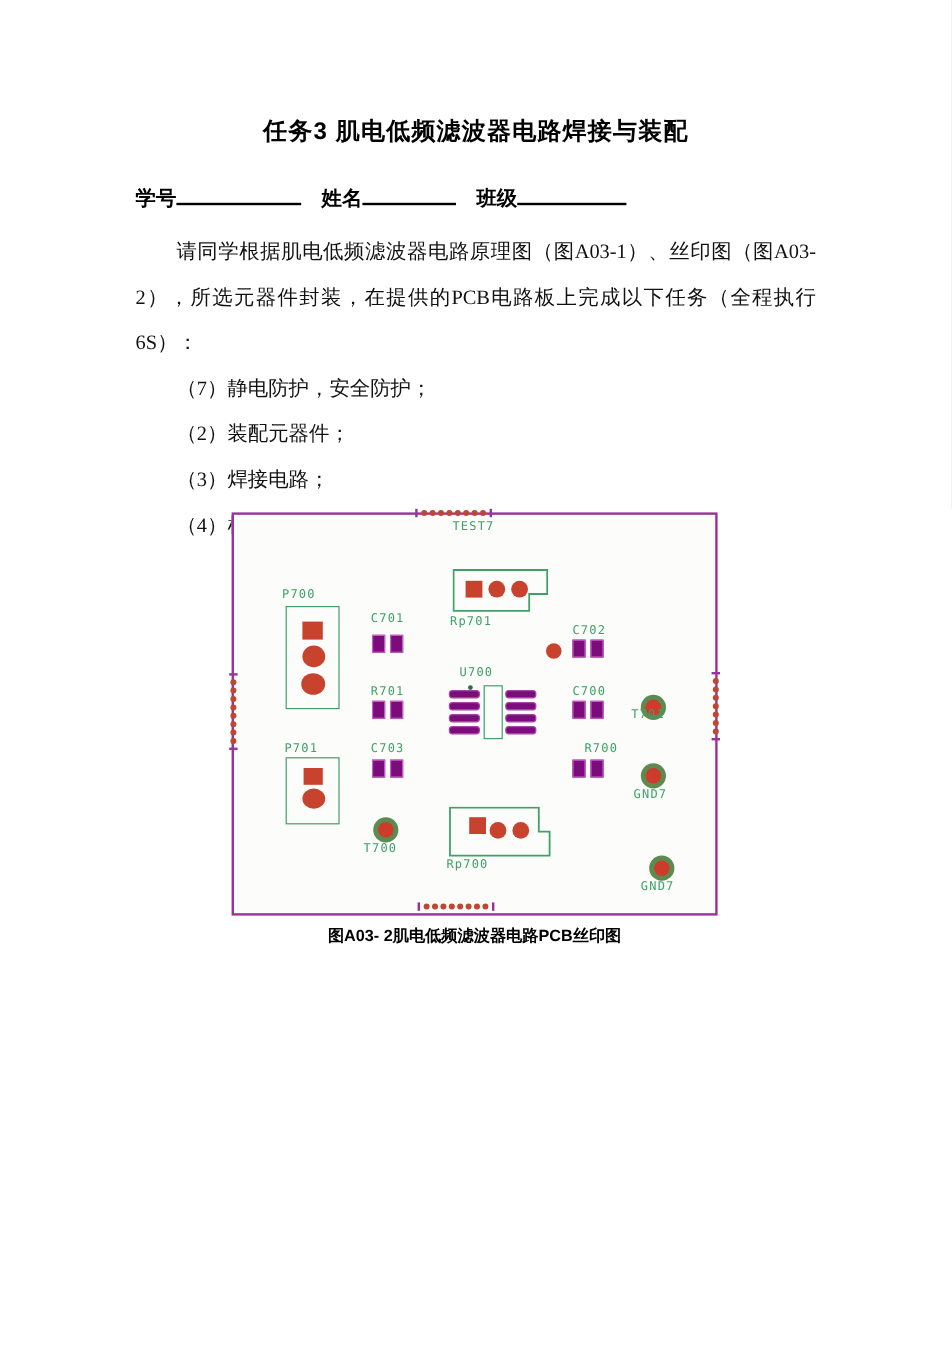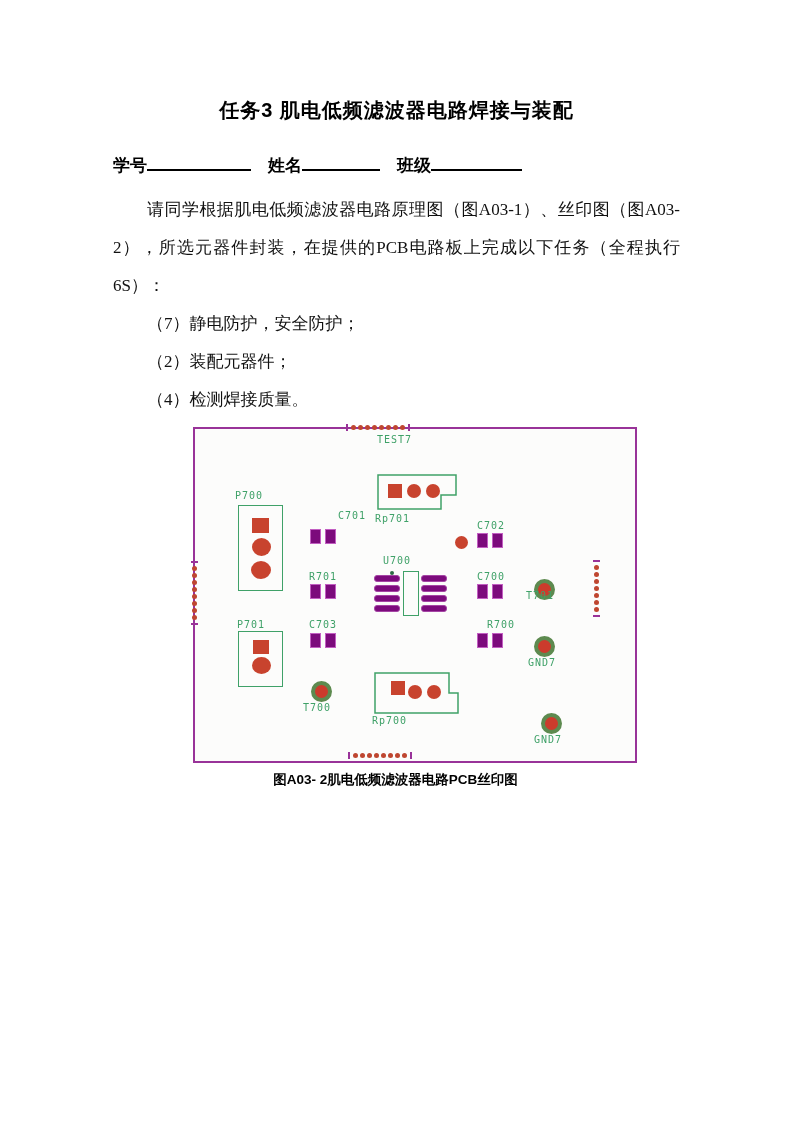--- a/index.html
+++ b/index.html
@@ -29,21 +29,21 @@
   .blank.b3 { width:91px; margin-right:0; }
   .intro {
     margin-top:13px; font-size:17px; line-height:38px;
     text-align:justify; text-indent:2em; color:#111;
   }
   .task-list { list-style:none; font-size:17px; line-height:38px; padding-left:34px; color:#111; }
 
   
   .figure { position:absolute; left:193px; top:427px; width:405px; }
   .pcb {
-    position:relative; width:444px; height:336px;
+    position:relative; width:405px; height:336px;
     background:#fcfcfb; border:2px solid #993399;
   }
   .pcb-label {
     position:absolute; font-family:"DejaVu Sans Mono", monospace;
     font-size:10px; line-height:11px; letter-spacing:1px; color:#3fa168;
     white-space:nowrap;
   }
   .outline { position:absolute; border:1.5px solid #3fa168; background:transparent; }
   .sqpad { position:absolute; background:#c8432e; }
   .rpad  { position:absolute; background:#c8432e; border-radius:50%; }
@@ -81,20 +81,21 @@
 
     <div class="student-line">
       <span>学号</span><span class="blank b1"></span><span>姓名</span><span class="blank b2"></span><span>班级</span><span class="blank b3"></span>
     </div>
 
     <p class="intro">请同学根据肌电低频滤波器电路原理图（图A03-1）、丝印图（图A03-2），所选元器件封装，在提供的PCB电路板上完成以下任务（全程执行6S）：</p>
 
     <ul class="task-list">
       <li>（7）静电防护，安全防护；</li>
       <li>（2）装配元器件；</li>
+      <li>（3）焊接电路；</li>
       <li>（4）检测焊接质量。</li>
     </ul>
   </div>
 
   <div class="figure">
     <div class="pcb">
 
       <div class="dots dots-h" style="left:150px; top:-5px;">
           <i></i>
           <i></i>
@@ -144,21 +145,21 @@
       <div class="rpad" style="left:56px; top:132px; width:20px; height:18px;"></div>
 
       <svg style="position:absolute; left:182px; top:45px;" width="80" height="36">
         <polygon points="1,1 79,1 79,21 64,21 64,35 1,35" fill="none" stroke="#3fa168" stroke-width="1.5"></polygon>
       </svg>
       <div class="sqpad" style="left:193px; top:55px; width:14px; height:14px;"></div>
       <div class="rpad" style="left:212px; top:55px; width:14px; height:14px;"></div>
       <div class="rpad" style="left:231px; top:55px; width:14px; height:14px;"></div>
       <span class="pcb-label" style="left:180px; top:84px;">Rp701</span>
 
-      <span class="pcb-label" style="left:114px; top:81px;margin-left:29px;">C701</span>
+      <span class="pcb-label" style="left:114px; top:81px;">C701</span>
       <div class="smd" style="left:115px; top:100px;">
           <i></i>
           <i></i>
         </div>
 
       <span class="pcb-label" style="left:282px; top:91px;">C702</span>
       <div class="smd" style="left:282px; top:104px;">
           <i></i>
           <i></i>
         </div>

